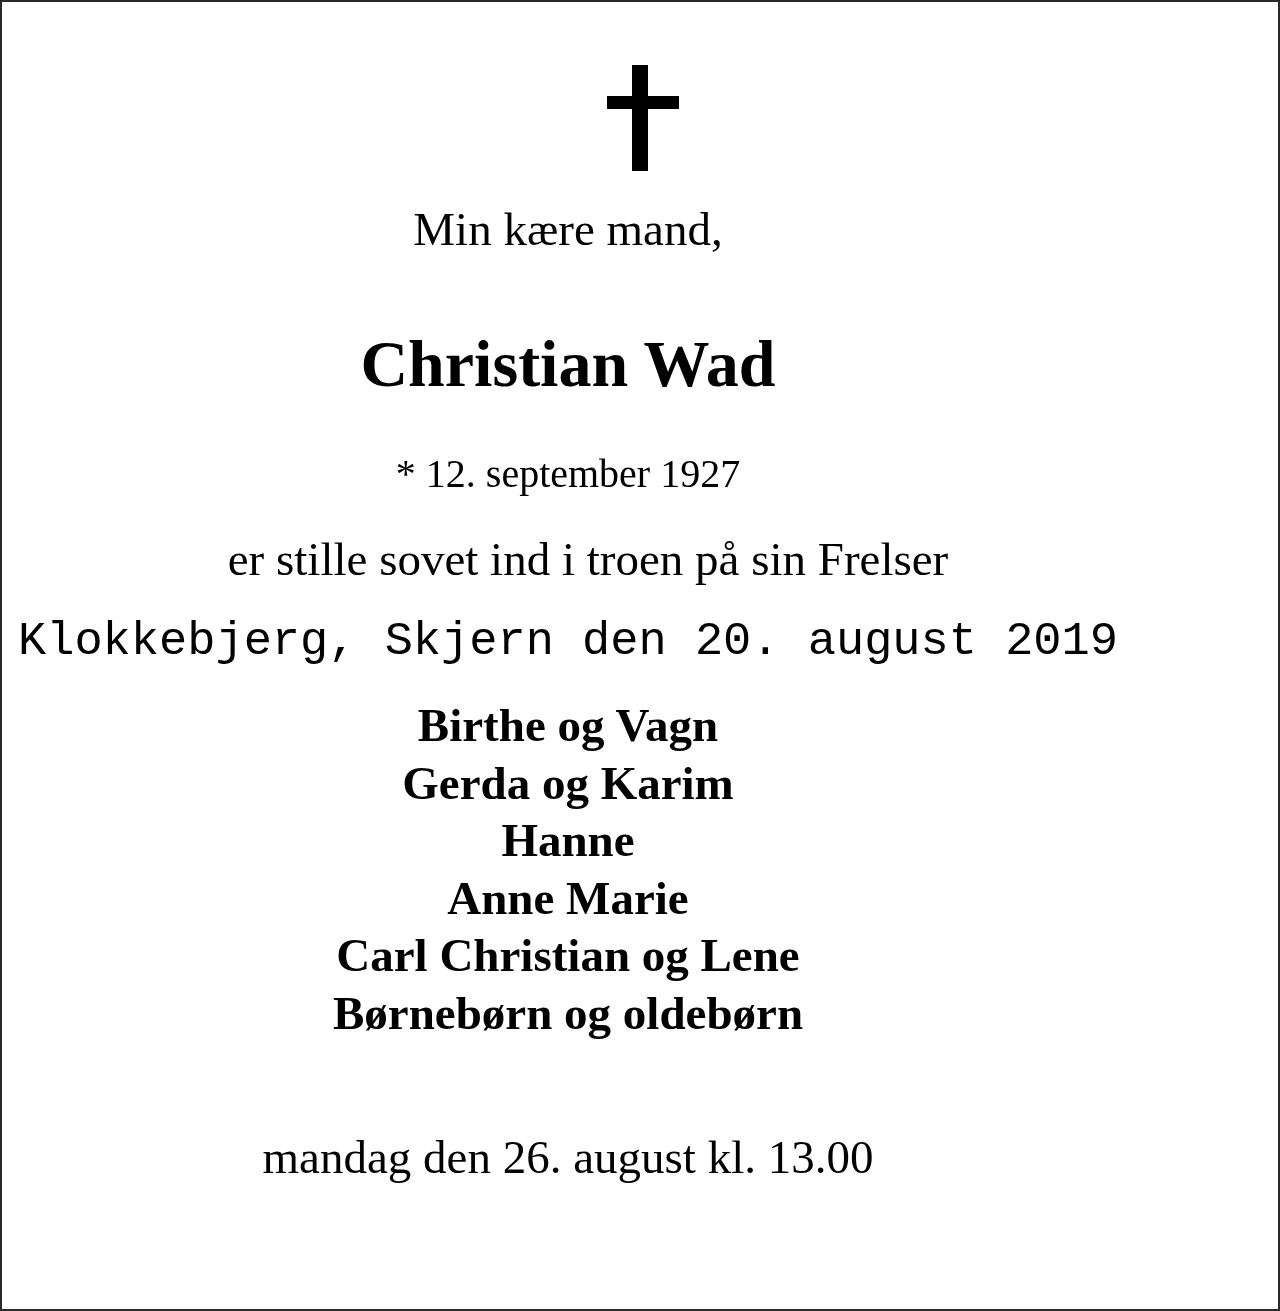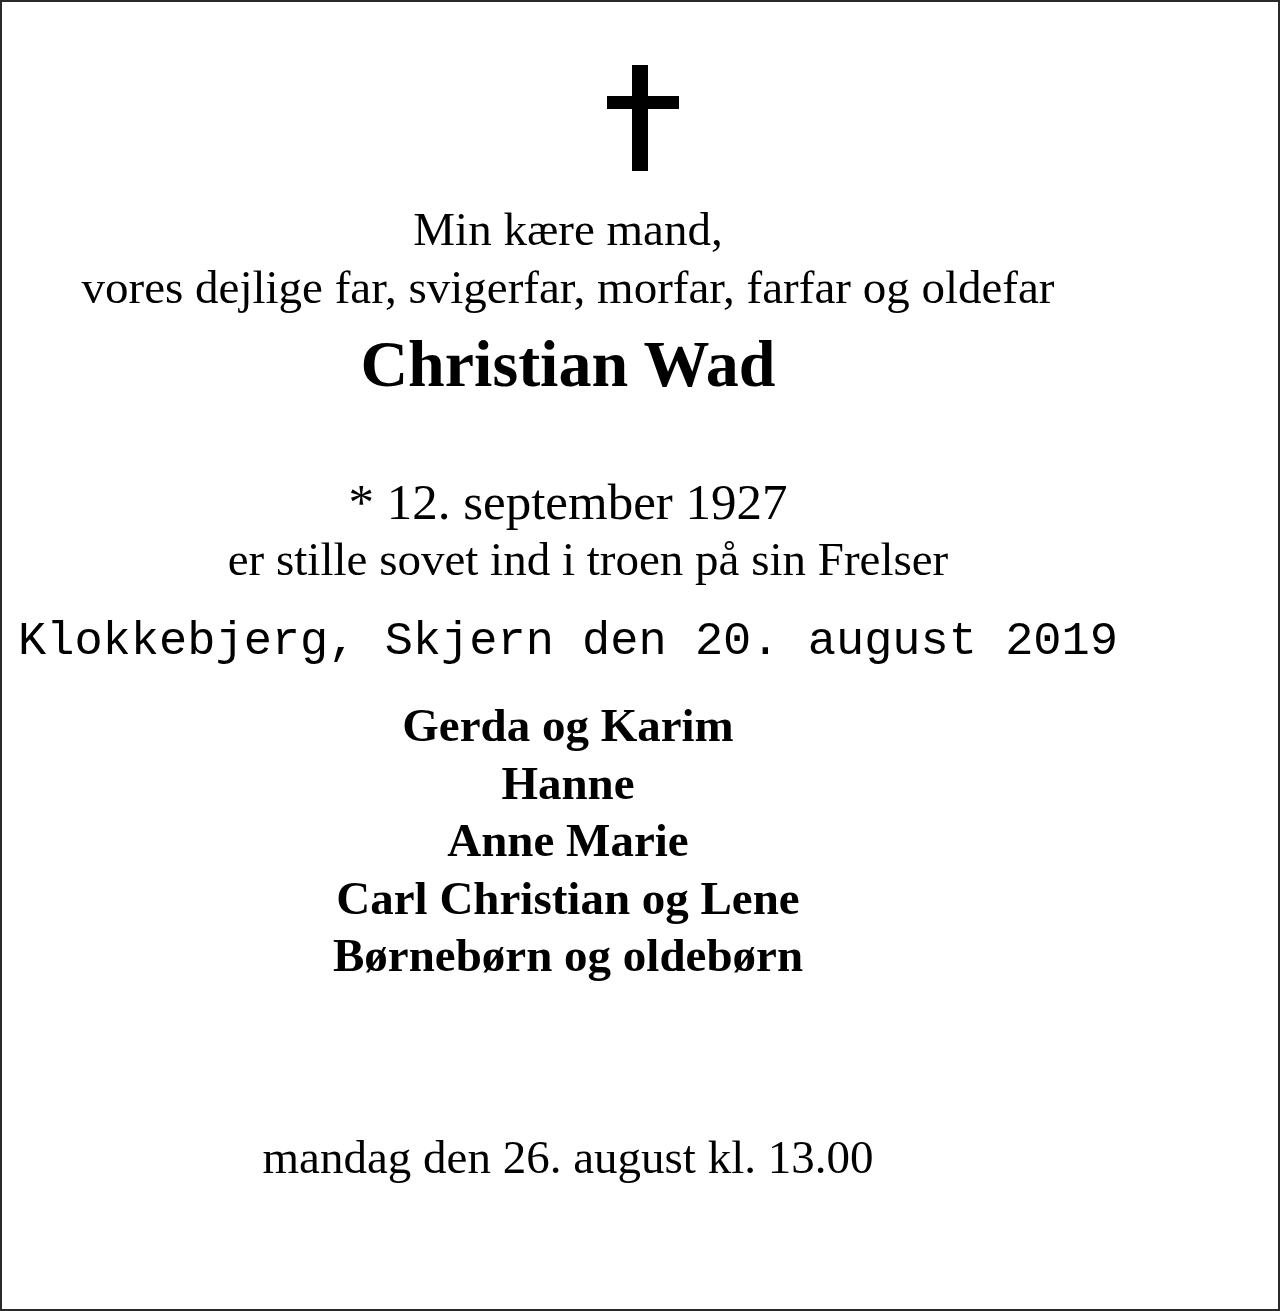--- a/index.html
+++ b/index.html
@@ -10,51 +10,51 @@
     }
     .cross { position: absolute; left: 605px; top: 63px; width: 72px; height: 106px; }
     .cross .v { position: absolute; left: 25px; top: 0; width: 16px; height: 106px; background: #000; }
     .cross .h { position: absolute; left: 0; top: 31px; width: 72px; height: 13px; background: #000; }
     .t {
       position: absolute; left: 0; width: 1136px; text-align: center;
       font-family: "Liberation Serif", serif; color: #000; white-space: nowrap;
     }
     .intro { top: 200px; font-size: 47px; line-height: 58px; }
     .name { top: 324px; font-size: 66px; font-weight: bold; line-height: 80px; }
-    .birth { top: 445px; font-size: 51px; line-height: 58px; margin-top: 28px; }
+    .birth { top: 445px; font-size: 40px; line-height: 58px; }
     .sleep { top: 530px; font-size: 47px; line-height: 58px; padding-left: 20px; }
     .place { top: 613px; font-size: 47px; line-height: 58px; font-family: Liberation Mono, monospace; }
     .family { top: 697px; font-size: 47px; font-weight: bold; line-height: 57.5px; }
     .funeral { top: 1130px; font-size: 47px; line-height: 54px; }
     .line { display: block; }
   </style>
 </head>
 <body>
 
 <div class="frame">
   <div class="cross">
     <div class="v"></div>
     <div class="h"></div>
   </div>
 </div>
 
 <div class="t intro">
   <span class="line">Min kære mand,</span>
-  <span class="line">vores dejlige far, svigerfar, morfar, farfar og oldefar</span>
 </div>
 
 <div class="t name">Christian Wad</div>
 
 <div class="t birth">* 12. september 1927</div>
 
 <div class="t sleep">er stille sovet ind i troen på sin Frelser</div>
 
 <div class="t place">Klokkebjerg, Skjern den 20. august 2019</div>
 
 <div class="t family">
+  <span class="line">Birthe og Vagn</span>
   <span class="line">Gerda og Karim</span>
   <span class="line">Hanne</span>
   <span class="line">Anne Marie</span>
   <span class="line">Carl Christian og Lene</span>
   <span class="line">Børnebørn og oldebørn</span>
 </div>
 
 <div class="t funeral">
   <span class="line">mandag den 26. august kl. 13.00</span>
 </div>

